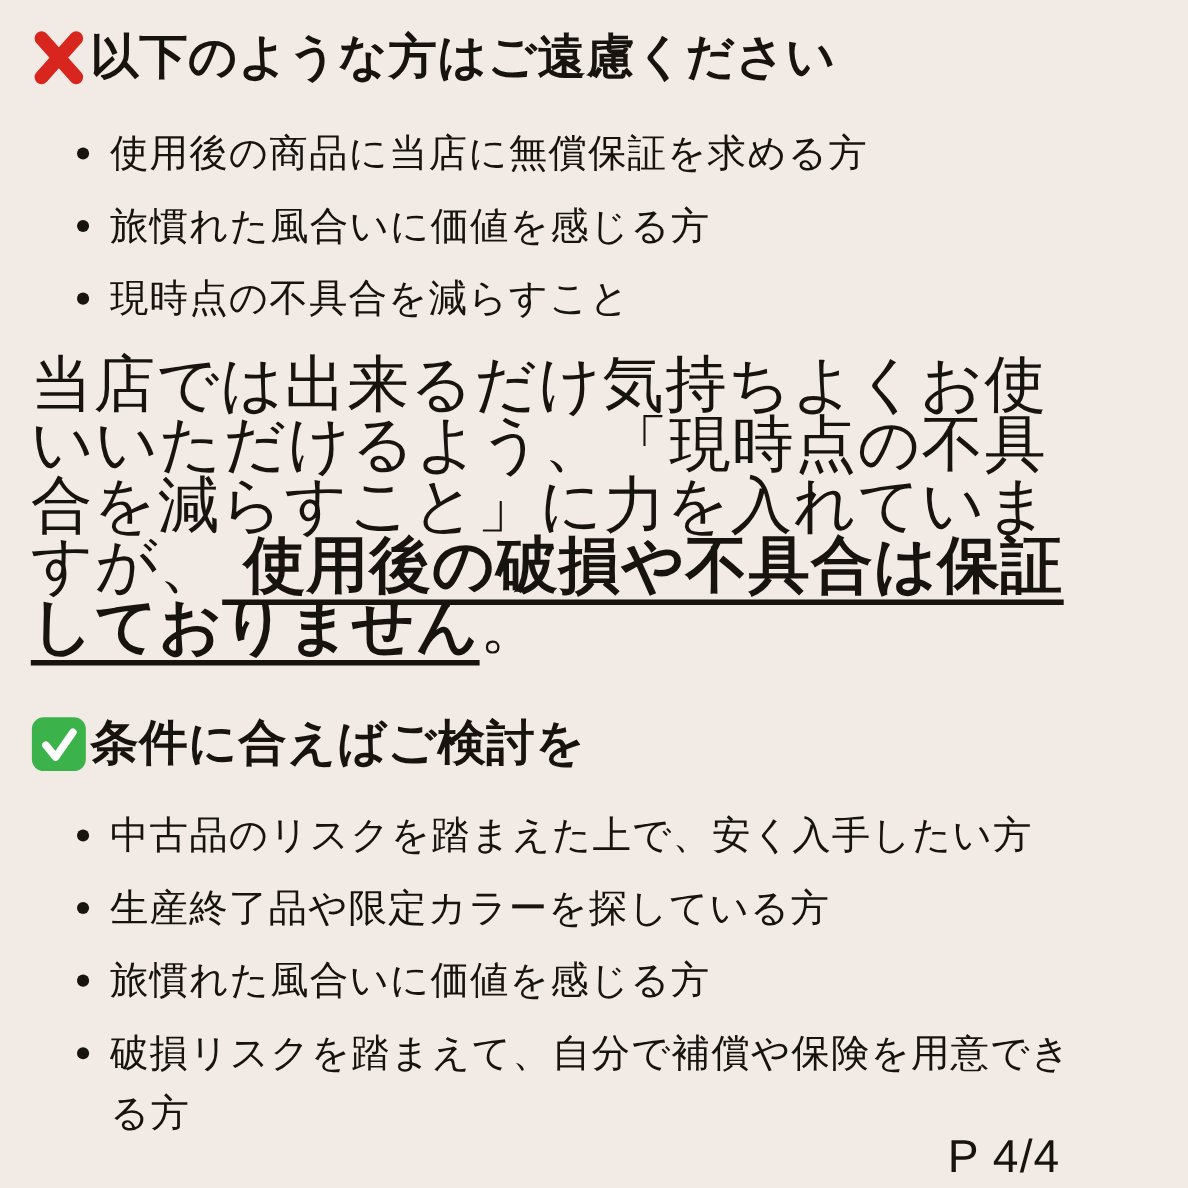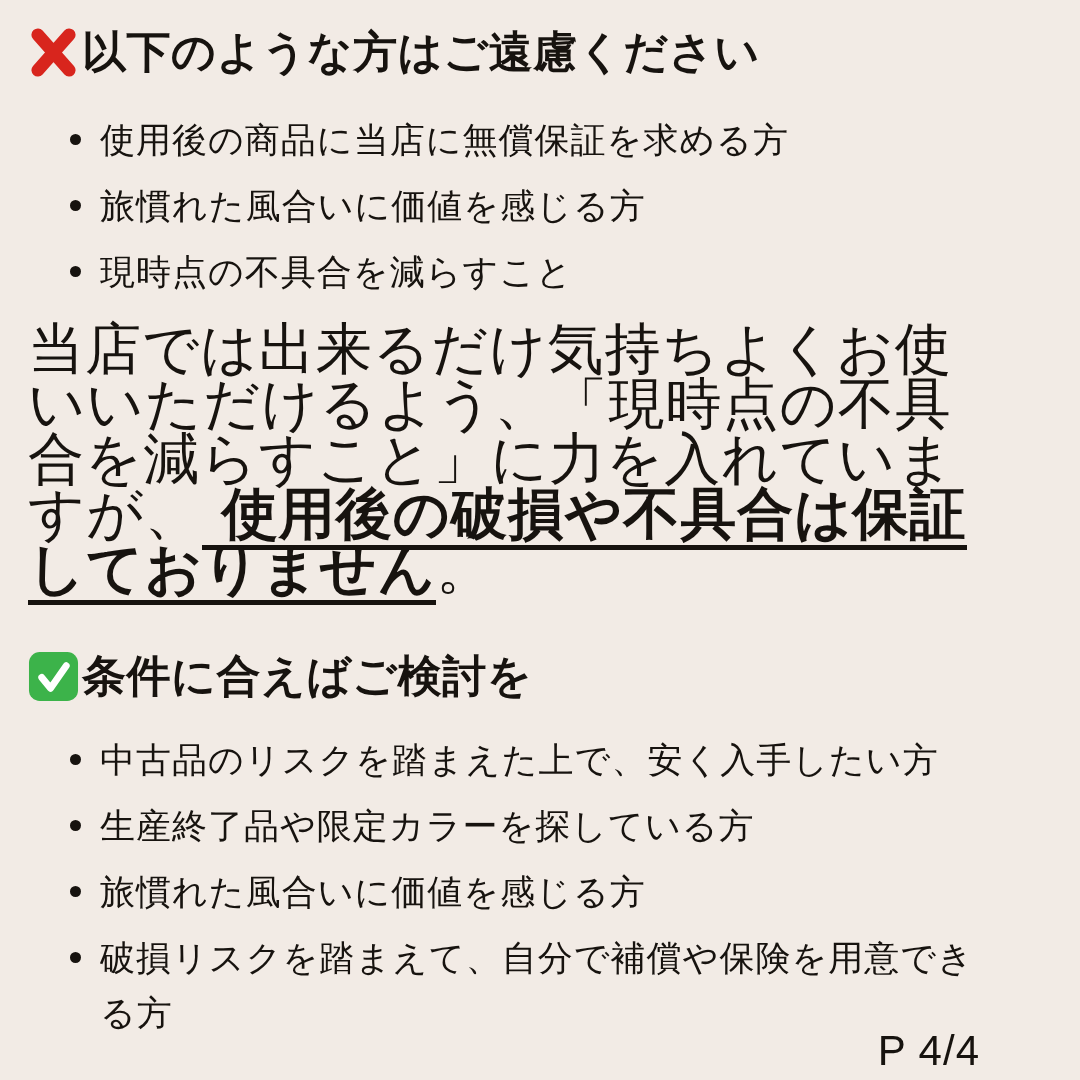--- a/index.html
+++ b/index.html
@@ -71,21 +71,21 @@
     padding-left: 20px;
   }
   .section-title.second {
     margin-top: 52px;
   }
   .bullet-list.second {
     margin-top: 28px;
   }
   .page-indicator {
     position: absolute;
-    right: 20px;
+    right: 36px;
     bottom: 2px;
     font-size: 42px;
     line-height: 55px;
     letter-spacing: 1px;
   }
 </style>
 </head>
 <body>
 
 <div class="page">

